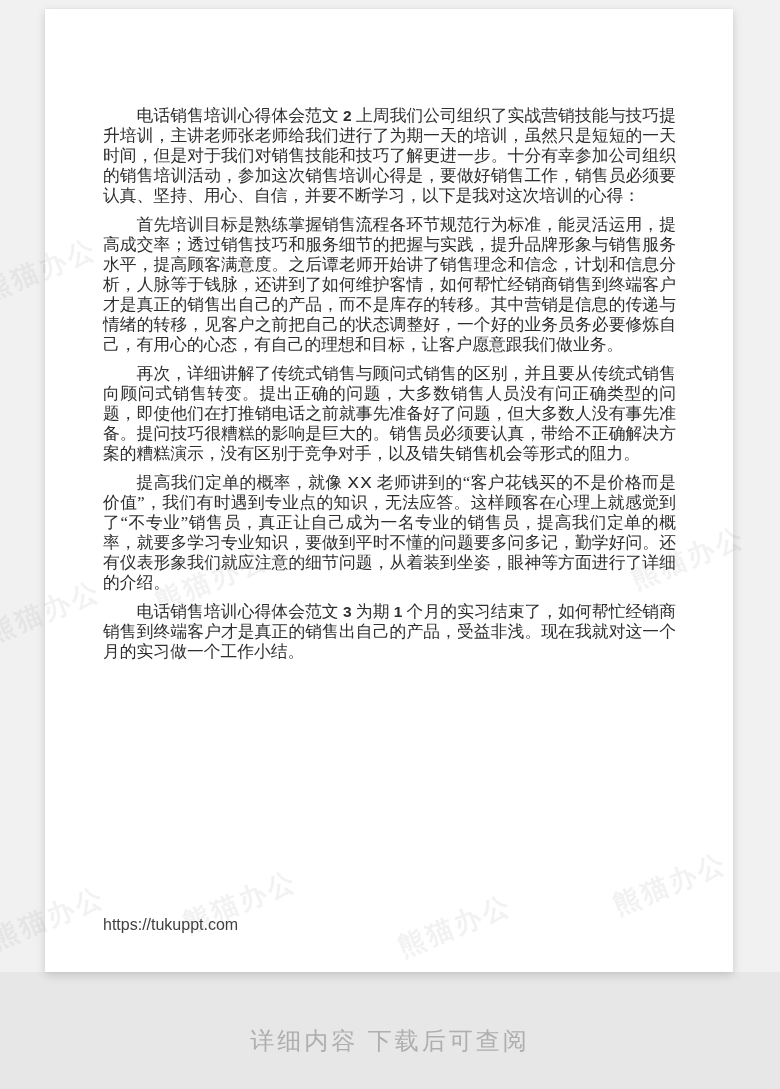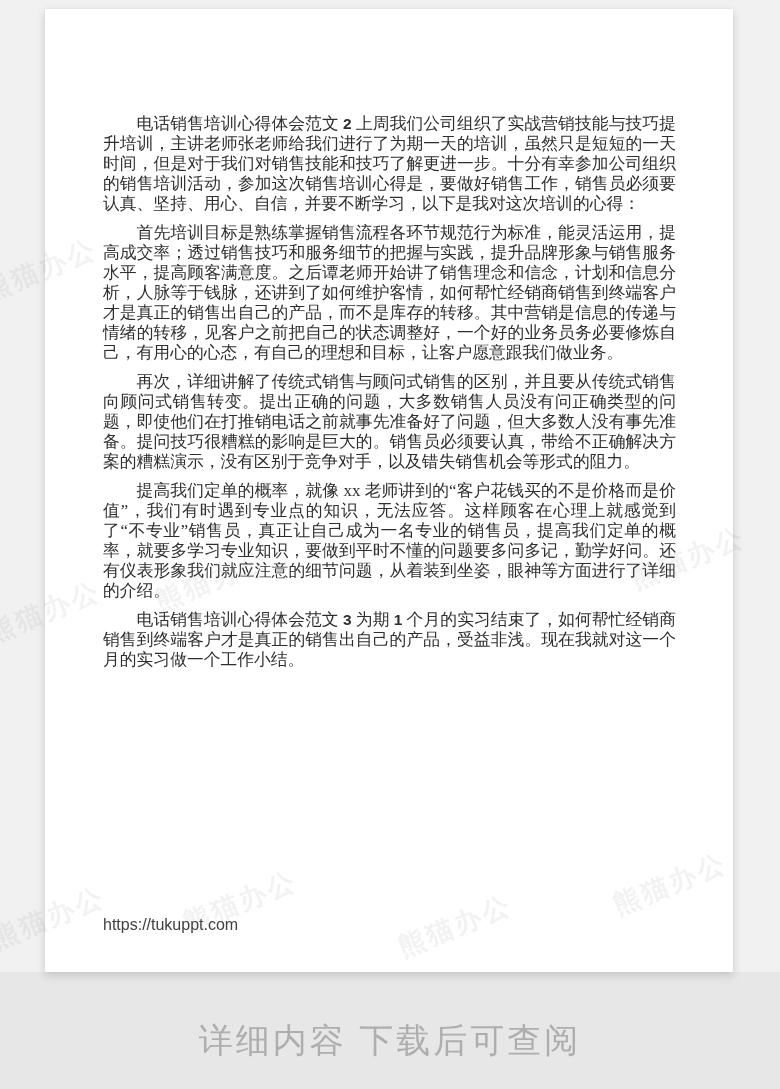--- a/index.html
+++ b/index.html
@@ -32,32 +32,32 @@
     position: absolute;
     left: 58px;
     top: 96px;
     width: 573px;
     font-size: 16.8px;
     line-height: 20px;
     color: #2e2e2e;
     text-align: justify;
   }
   .doc-body p.para {
-    margin: 9px 0 9px 0;
+    margin: 1px 0 9px 0;
     text-indent: 2em;
   }
   .doc-body p.para:last-child { margin-bottom: 0; }
   .doc-body .num {
     font-family: "Liberation Sans", "DejaVu Sans", sans-serif;
     font-weight: bold;
     font-size: 15.5px;
   }
   .doc-body .latin {
-    font-family: Liberation Serif, serif;
-    font-size: 17px;
+    font-family: Liberation Mono, monospace;
+    font-size: 21px;
   }
   .doc-url {
     position: absolute;
     left: 58px;
     top: 907px;
     font-family: "Liberation Sans", "DejaVu Sans", sans-serif;
     font-size: 16px;
     color: #3f3f3f;
   }
   
@@ -88,21 +88,21 @@
     background: #e7e7e7;
     display: flex;
     align-items: center;
     justify-content: center;
     padding-top: 0;
     box-sizing: border-box;
     z-index: 0;
   }
   .bottom-bar-text {
     font-family: "Liberation Sans", "DejaVu Sans", sans-serif;
-    font-size: 34px;
+    font-size: 24px;
     letter-spacing: 3px;
     color: #aeaeae;
     margin-top: 20px;
   }
 </style>
 </head>
 <body>
 
 <div class="stage">
 

